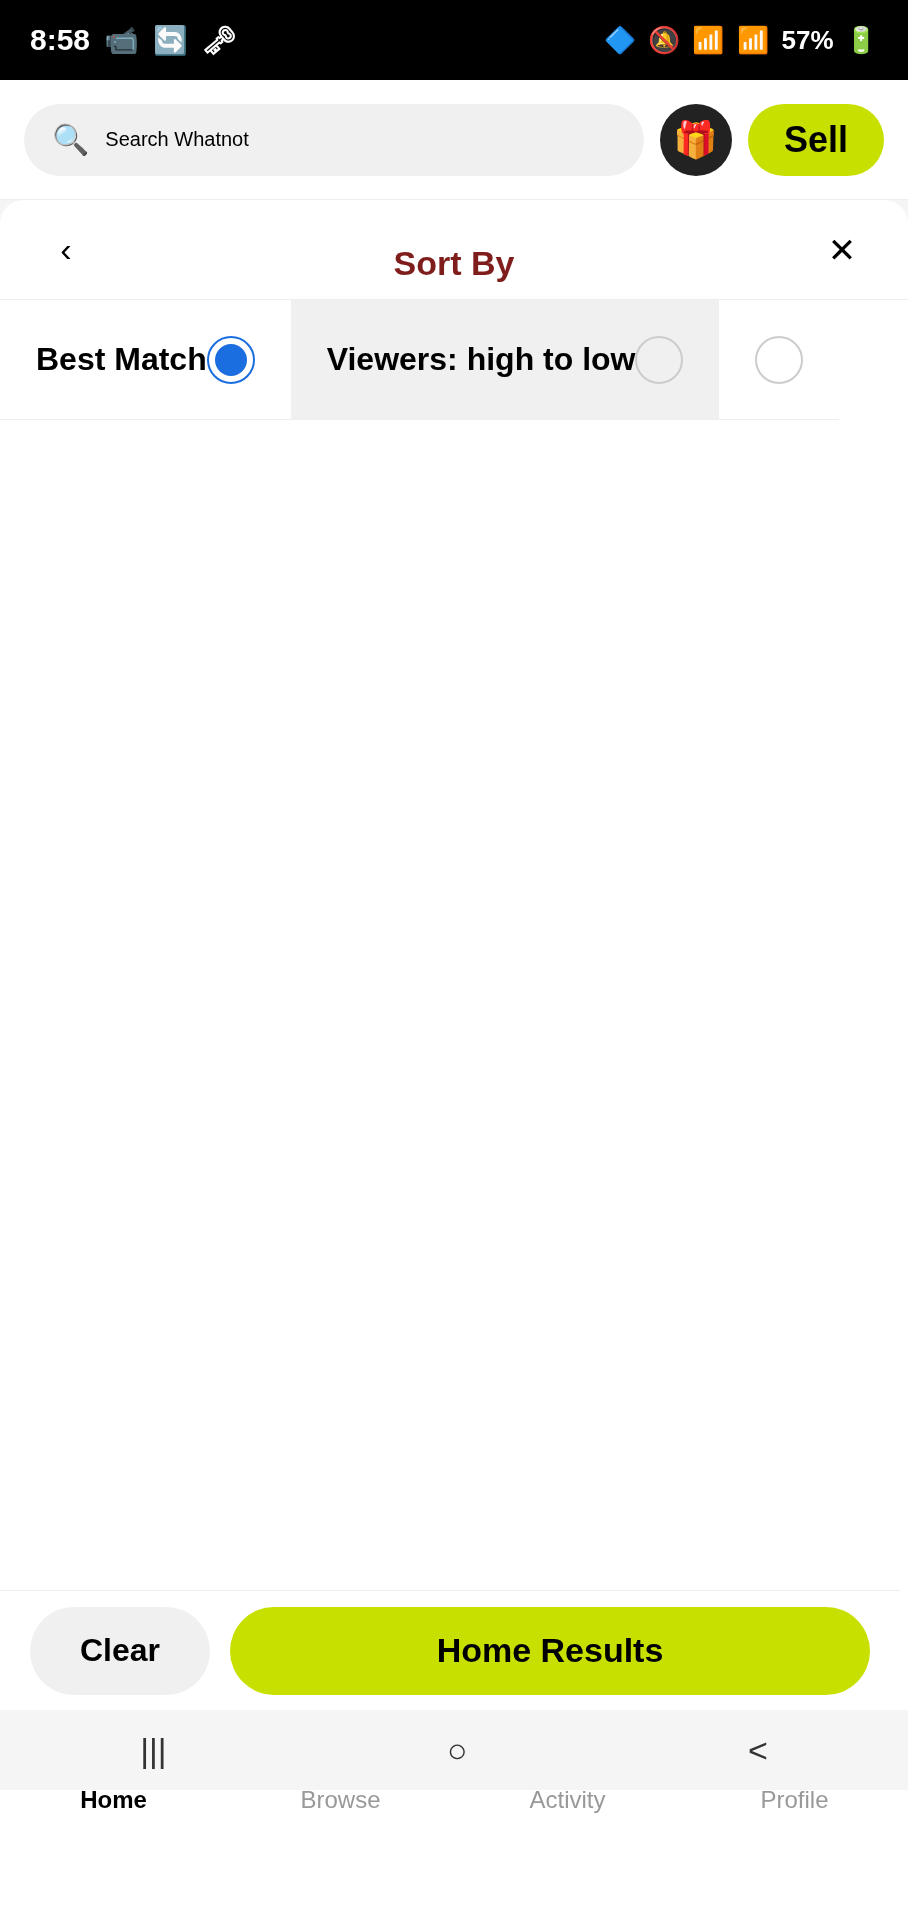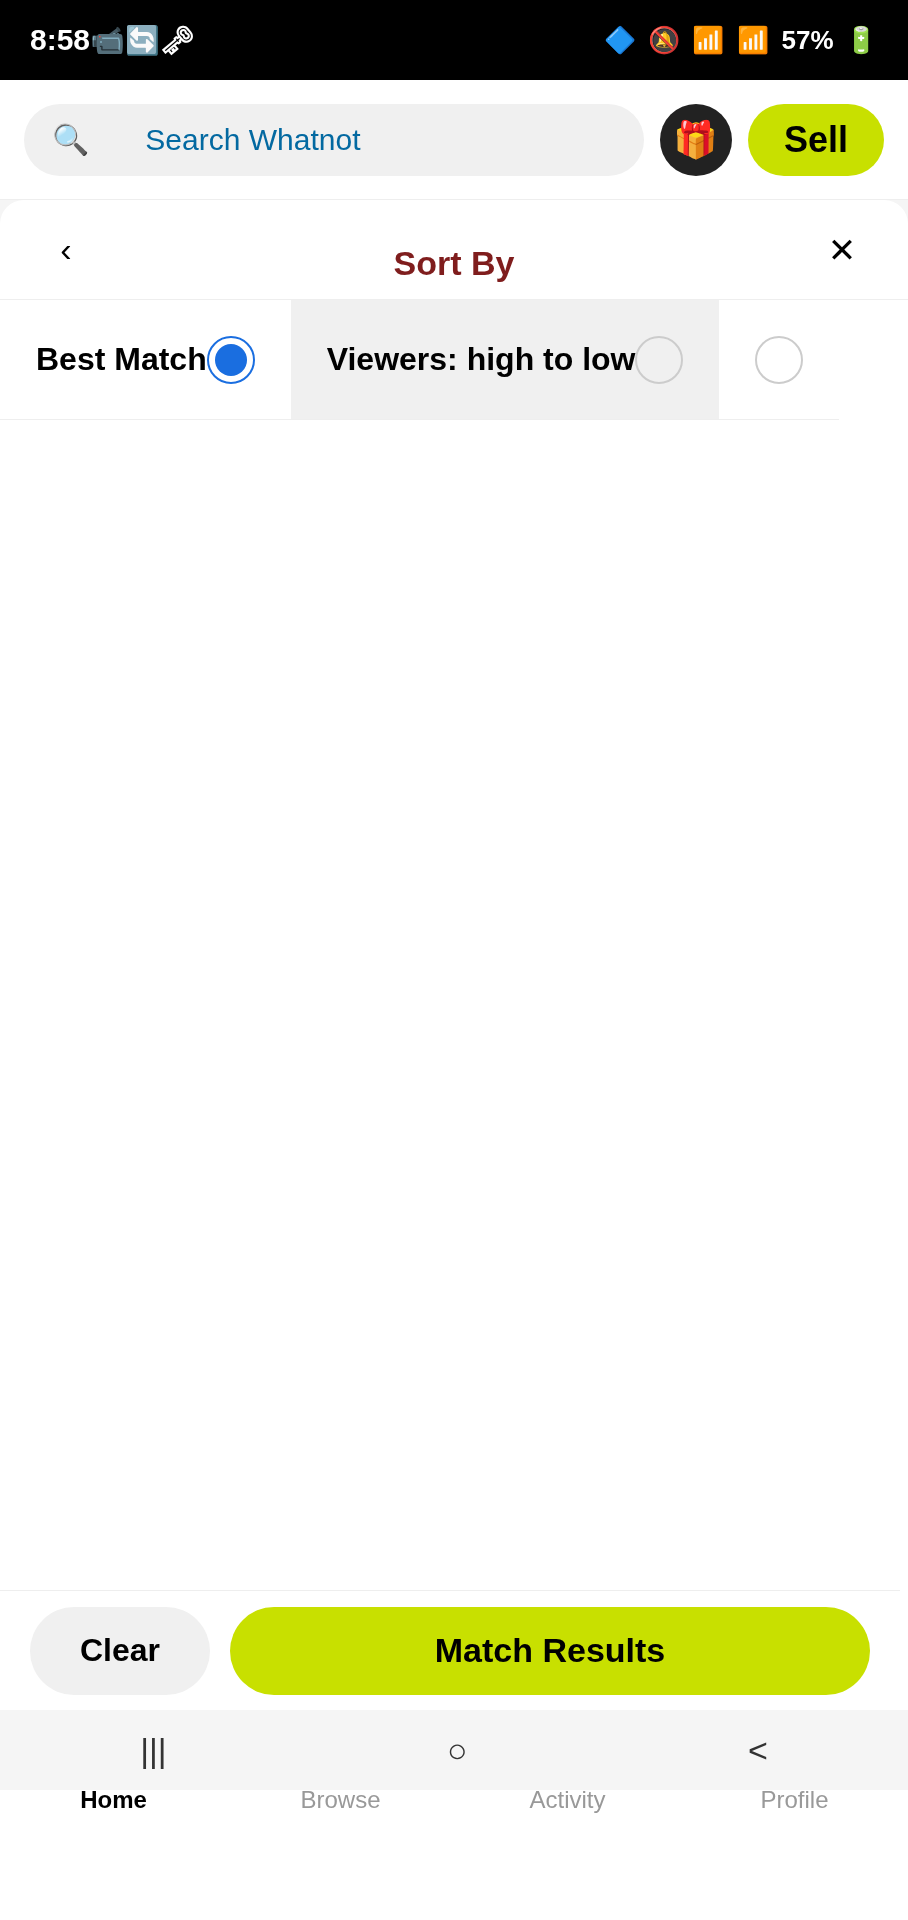--- a/index.html
+++ b/index.html
@@ -24,20 +24,21 @@
       justify-content: space-between;
       padding: 0 30px;
       color: #fff;
       font-size: 28px;
       font-weight: 600;
     }
 
     .status-left {
       display: flex;
       align-items: center;
+      gap: 14px;
     }
 
     .status-time {
       font-size: 30px;
       font-weight: 700;
     }
 
     .status-right {
       display: flex;
       align-items: center;
@@ -67,23 +68,22 @@
       padding: 0 28px;
       gap: 16px;
     }
 
     .search-icon-wrap {
       color: #999;
       font-size: 30px;
     }
 
     .search-placeholder {
-      color: #0369a1;
-      font-size: 30px;
-      margin-left: 40px;
+      color: #000000;
+      font-size: 20px;
     }
 
     .gift-btn {
       width: 72px;
       height: 72px;
       background: #222;
       border-radius: 50%;
       display: flex;
       align-items: center;
       justify-content: center;
@@ -370,21 +370,21 @@
       <div class="radio-btn"></div>
     </div>
   </div>
 </div>
 
 <div class="action-bar">
   <div class="clear-btn">
     <span>Clear</span>
   </div>
   <div class="show-results-btn">
-    <span>Match Results</span>
+    <span>Home Results</span>
   </div>
 </div>
 
 <div class="bottom-nav">
   <div class="nav-item">
     <span class="nav-icon active">🏠</span>
     <span class="nav-label active">Home</span>
   </div>
   <div class="nav-item">
     <span class="nav-icon">🔍</span>

